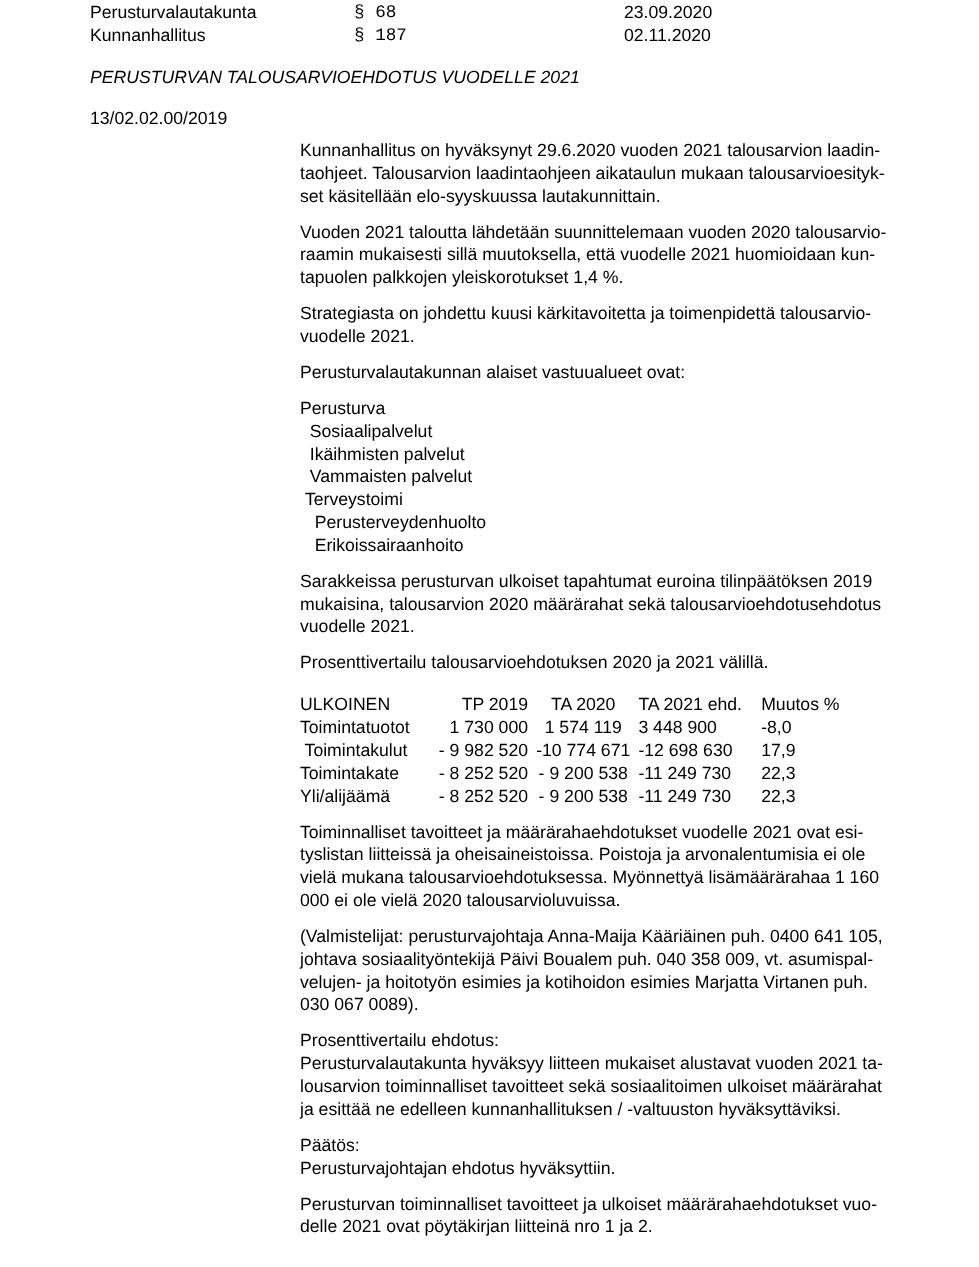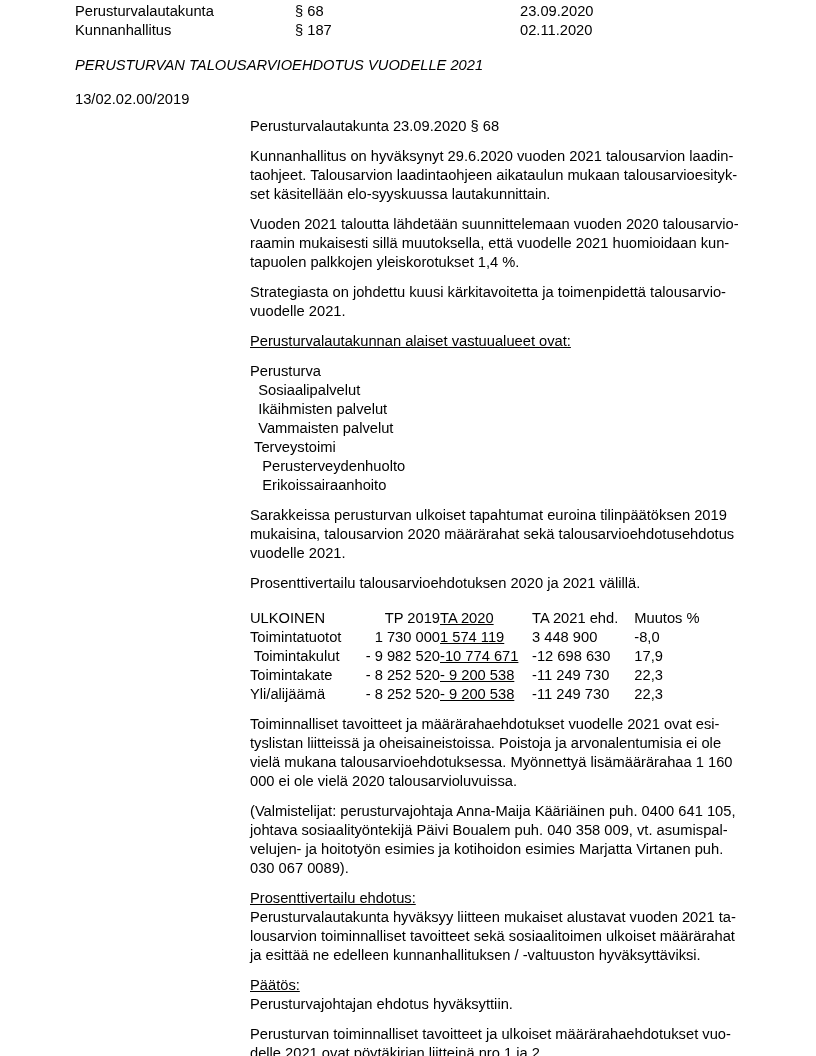--- a/index.html
+++ b/index.html
@@ -18,21 +18,21 @@
     line-height: 19px;
     overflow: hidden;
   }
   .doc-header {
     position: absolute;
     left: 75px;
     top: 2px;
   }
   .hrow { display: flex; }
   .col-organ   { width: 220px; white-space: pre; }
-  .col-section { width: 225px; white-space: pre; }
+  .col-section { width: 225px; white-space: pre; font-family: Liberation Mono, monospace; }
   .col-date    { white-space: pre; }
   .doc-title {
     position: absolute;
     left: 75px;
     top: 56px;
     white-space: pre;
     font-style: italic;
   }
   .diary-number {
     position: absolute;
@@ -43,37 +43,37 @@
   .doc-body {
     position: absolute;
     left: 250px;
     top: 117px;
     width: 562px;
   }
   .doc-body p, .doc-body .para {
     margin: 0 0 11px 0;
     white-space: pre-wrap;
   }
-  .u { text-decoration: underline; }
+  .u { }
   .glued { margin-bottom: 0 !important; }
   table.budget {
     border-collapse: collapse;
     margin: 16px 0 11px 0;
     font-size: 14.7px;
     line-height: 19px;
   }
   table.budget th, table.budget td {
     padding: 0;
     font-weight: normal;
     white-space: pre;
     vertical-align: top;
   }
   .c-label  { width: 110px; text-align: left; }
   .c-tp     { width: 80px;  text-align: right; }
-  .c-ta20   { width: 92px;  text-align: left; text-decoration: underline; }
+  .c-ta20   { width: 92px;  text-align: center; }
   .c-ta21   { width: 85px;  text-align: left; }
   .c-muutos { text-align: left; padding-left: 16px !important; }
 </style>
 </head>
 <body>
 
 <div class="page">
 
   <div class="doc-header">
     <div class="hrow">
@@ -86,21 +86,20 @@
       <span class="col-section">§ 187</span>
       <span class="col-date">02.11.2020</span>
     </div>
   </div>
 
   <div class="doc-title">PERUSTURVAN TALOUSARVIOEHDOTUS VUODELLE 2021</div>
   <div class="diary-number">13/02.02.00/2019</div>
 
   <div class="doc-body">
 
-    <p>Perusturvalautakunta 23.09.2020 § 68</p>
 
     <p>Kunnanhallitus on hyväksynyt 29.6.2020 vuoden 2021 talousarvion laadin-
 taohjeet. Talousarvion laadintaohjeen aikataulun mukaan talousarvioesityk-
 set käsitellään elo-syyskuussa lautakunnittain.</p>
 
     <p>Vuoden 2021 taloutta lähdetään suunnittelemaan vuoden 2020 talousarvio-
 raamin mukaisesti sillä muutoksella, että vuodelle 2021 huomioidaan kun-
 tapuolen palkkojen yleiskorotukset 1,4 %.</p>
 
     <p>Strategiasta on johdettu kuusi kärkitavoitetta ja toimenpidettä talousarvio-

